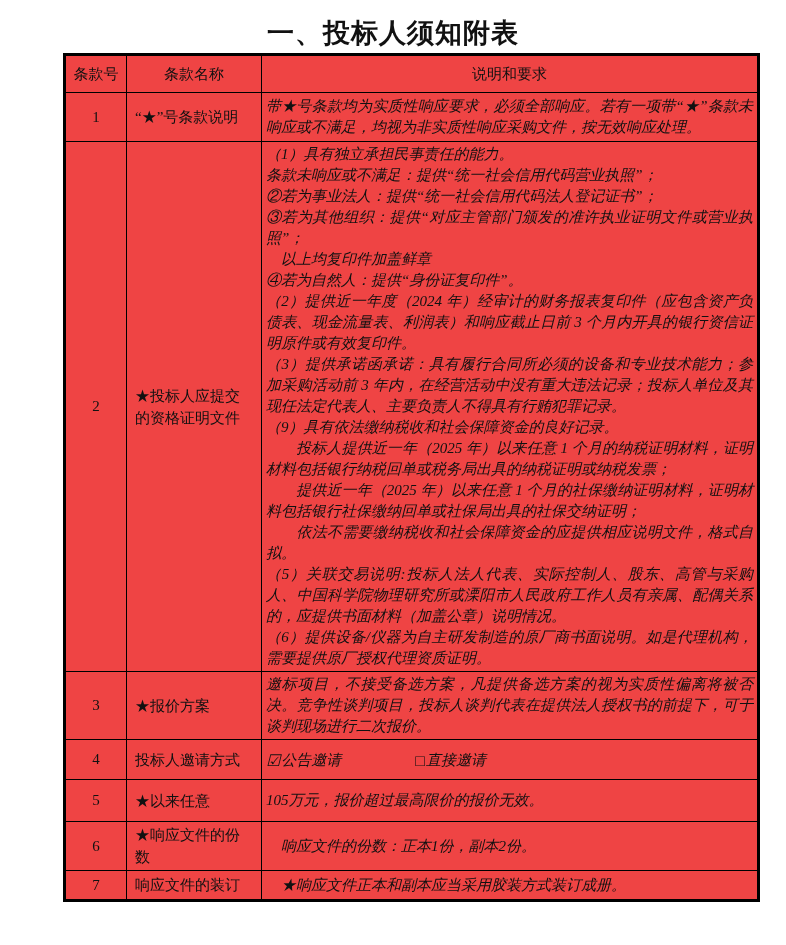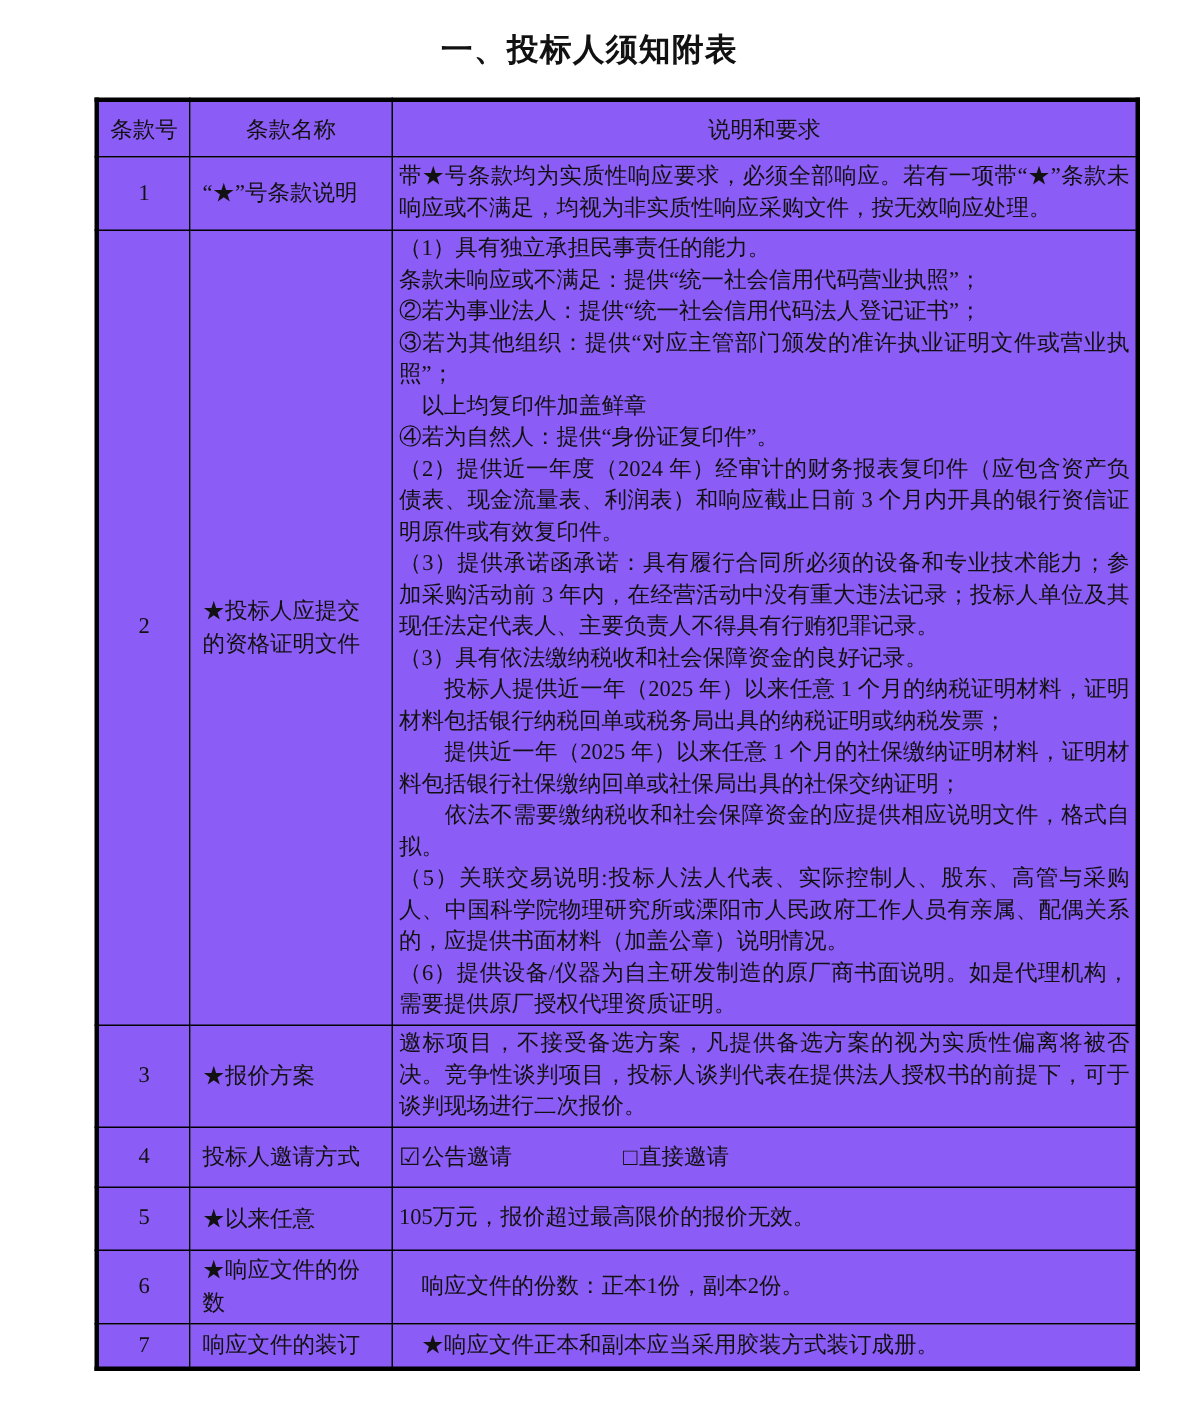--- a/index.html
+++ b/index.html
@@ -25,50 +25,50 @@
     padding-top: 13px;
     text-align: center;
     font-size: 26px;
     font-weight: bold;
     letter-spacing: 1px;
     line-height: 32px;
   }
   .doc-subtitle {
     margin: 0;
     padding-top: 21px;
-    padding-bottom: 20px;
+    padding-bottom: 8px;
     text-align: center;
-    font-size: 21px;
+    font-size: 27px;
     font-weight: bold;
     letter-spacing: 1px;
     line-height: 24px;
   }
   table.clause-table {
     border-collapse: collapse;
     table-layout: fixed;
     width: 694px;
     margin-left: 63px;
     border: 3px solid #000000;
     font-size: 15px;
   }
   .clause-table col.c-no   { width: 62px;  }
   .clause-table col.c-name { width: 135px; }
   .clause-table col.c-desc { width: 497px; }
   .clause-table th, .clause-table td {
     border: 1.6px solid #000000;
     padding: 2px 4px;
     font-weight: normal;
     vertical-align: middle;
-    background: #8b5cf6;
+    background: #ef4444;
   }
   .clause-table thead tr { height: 38px; }
   .clause-table th { text-align: center; }
   td.no-cell   { text-align: center; }
   td.name-cell { line-height: 22px; padding: 2px 8px; }
-  td.content-cell { text-align: left; }
+  td.content-cell { text-align: left; font-style: italic; }
   td.content-cell p {
     margin: 0;
     line-height: 21px;
     text-align: justify;
     word-break: break-word;
   }
   tr.row-1 { height: 49px; }
   tr.row-3 { height: 62px; }
   tr.row-4 { height: 40px; }
   tr.row-5 { height: 42px; }
@@ -122,21 +122,21 @@
           <td class="name-cell">★投标人应提交的资格证明文件</td>
           <td class="content-cell">
             <p>（1）具有独立承担民事责任的能力。</p>
             <p>条款未响应或不满足：提供“统一社会信用代码营业执照”；</p>
             <p>②若为事业法人：提供“统一社会信用代码法人登记证书”；</p>
             <p>③若为其他组织：提供“对应主管部门颁发的准许执业证明文件或营业执照”；</p>
             <p>　以上均复印件加盖鲜章</p>
             <p>④若为自然人：提供“身份证复印件”。</p>
             <p>（2）提供近一年度（2024 年）经审计的财务报表复印件（应包含资产负债表、现金流量表、利润表）和响应截止日前 3 个月内开具的银行资信证明原件或有效复印件。</p>
             <p>（3）提供承诺函承诺：具有履行合同所必须的设备和专业技术能力；参加采购活动前 3 年内，在经营活动中没有重大违法记录；投标人单位及其现任法定代表人、主要负责人不得具有行贿犯罪记录。</p>
-            <p>（3）具有依法缴纳税收和社会保障资金的良好记录。</p>
+            <p>（9）具有依法缴纳税收和社会保障资金的良好记录。</p>
             <p>　　投标人提供近一年（2025 年）以来任意 1 个月的纳税证明材料，证明材料包括银行纳税回单或税务局出具的纳税证明或纳税发票；</p>
             <p>　　提供近一年（2025 年）以来任意 1 个月的社保缴纳证明材料，证明材料包括银行社保缴纳回单或社保局出具的社保交纳证明；</p>
             <p>　　依法不需要缴纳税收和社会保障资金的应提供相应说明文件，格式自拟。</p>
             <p>（5）关联交易说明:投标人法人代表、实际控制人、股东、高管与采购人、中国科学院物理研究所或溧阳市人民政府工作人员有亲属、配偶关系的，应提供书面材料（加盖公章）说明情况。</p>
             <p>（6）提供设备/仪器为自主研发制造的原厂商书面说明。如是代理机构，需要提供原厂授权代理资质证明。</p>
           </td>
         </tr>
         <tr class="row-3">
           <td class="no-cell">3</td>
           <td class="name-cell">★报价方案</td>

